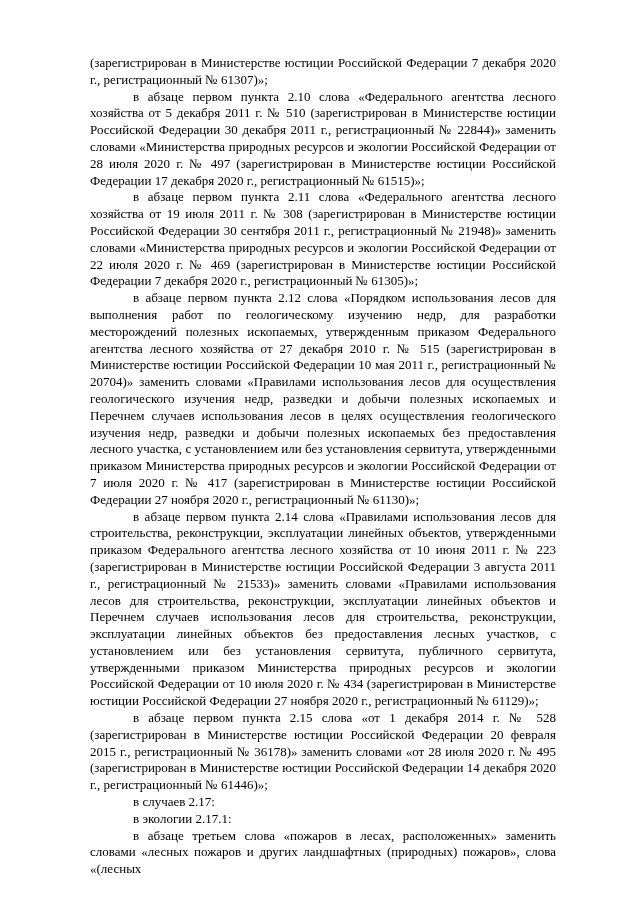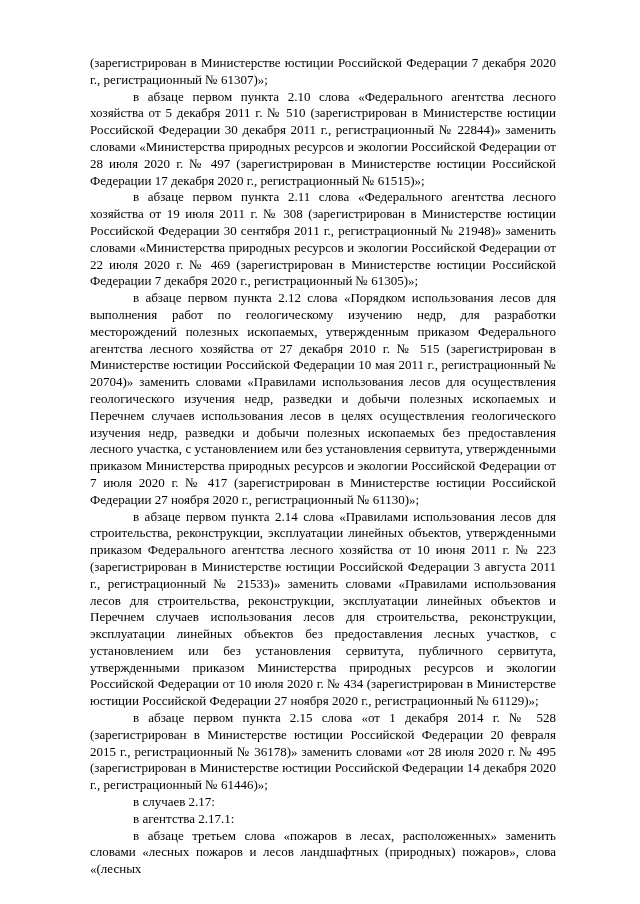--- a/index.html
+++ b/index.html
@@ -38,16 +38,16 @@
 
 <div class="page">
   <div class="doc-text">
     <p class="continuation">(зарегистрирован в Министерстве юстиции Российской Федерации 7 декабря 2020 г., регистрационный № 61307)»;</p>
     <p>в абзаце первом пункта 2.10 слова «Федерального агентства лесного хозяйства от 5 декабря 2011 г. № 510 (зарегистрирован в Министерстве юстиции Российской Федерации 30 декабря 2011 г., регистрационный № 22844)» заменить словами «Министерства природных ресурсов и экологии Российской Федерации от 28 июля 2020 г. № 497 (зарегистрирован в Министерстве юстиции Российской Федерации 17 декабря 2020 г., регистрационный № 61515)»;</p>
     <p>в абзаце первом пункта 2.11 слова «Федерального агентства лесного хозяйства от 19 июля 2011 г. № 308 (зарегистрирован в Министерстве юстиции Российской Федерации 30 сентября 2011 г., регистрационный № 21948)» заменить словами «Министерства природных ресурсов и экологии Российской Федерации от 22 июля 2020 г. № 469 (зарегистрирован в Министерстве юстиции Российской Федерации 7 декабря 2020 г., регистрационный № 61305)»;</p>
     <p>в абзаце первом пункта 2.12 слова «Порядком использования лесов для выполнения работ по геологическому изучению недр, для разработки месторождений полезных ископаемых, утвержденным приказом Федерального агентства лесного хозяйства от 27 декабря 2010 г. № 515 (зарегистрирован в Министерстве юстиции Российской Федерации 10 мая 2011 г., регистрационный № 20704)» заменить словами «Правилами использования лесов для осуществления геологического изучения недр, разведки и добычи полезных ископаемых и Перечнем случаев использования лесов в целях осуществления геологического изучения недр, разведки и добычи полезных ископаемых без предоставления лесного участка, с установлением или без установления сервитута, утвержденными приказом Министерства природных ресурсов и экологии Российской Федерации от 7 июля 2020 г. № 417 (зарегистрирован в Министерстве юстиции Российской Федерации 27 ноября 2020 г., регистрационный № 61130)»;</p>
     <p>в абзаце первом пункта 2.14 слова «Правилами использования лесов для строительства, реконструкции, эксплуатации линейных объектов, утвержденными приказом Федерального агентства лесного хозяйства от 10 июня 2011 г. № 223 (зарегистрирован в Министерстве юстиции Российской Федерации 3 августа 2011 г., регистрационный № 21533)» заменить словами «Правилами использования лесов для строительства, реконструкции, эксплуатации линейных объектов и Перечнем случаев использования лесов для строительства, реконструкции, эксплуатации линейных объектов без предоставления лесных участков, с установлением или без установления сервитута, публичного сервитута, утвержденными приказом Министерства природных ресурсов и экологии Российской Федерации от 10 июля 2020 г. № 434 (зарегистрирован в Министерстве юстиции Российской Федерации 27 ноября 2020 г., регистрационный № 61129)»;</p>
     <p>в абзаце первом пункта 2.15 слова «от 1 декабря 2014 г. № 528 (зарегистрирован в Министерстве юстиции Российской Федерации 20 февраля 2015 г., регистрационный № 36178)» заменить словами «от 28 июля 2020 г. № 495 (зарегистрирован в Министерстве юстиции Российской Федерации 14 декабря 2020 г., регистрационный № 61446)»;</p>
     <p>в случаев 2.17:</p>
-    <p>в агентства 2.17.1:</p>
-    <p>в абзаце третьем слова «пожаров в лесах, расположенных» заменить словами «лесных пожаров и лесов ландшафтных (природных) пожаров», слова «(лесных</p>
+    <p>в экологии 2.17.1:</p>
+    <p>в абзаце третьем слова «пожаров в лесах, расположенных» заменить словами «лесных пожаров и других ландшафтных (природных) пожаров», слова «(лесных</p>
   </div>
 </div>
 
 </body></html>

